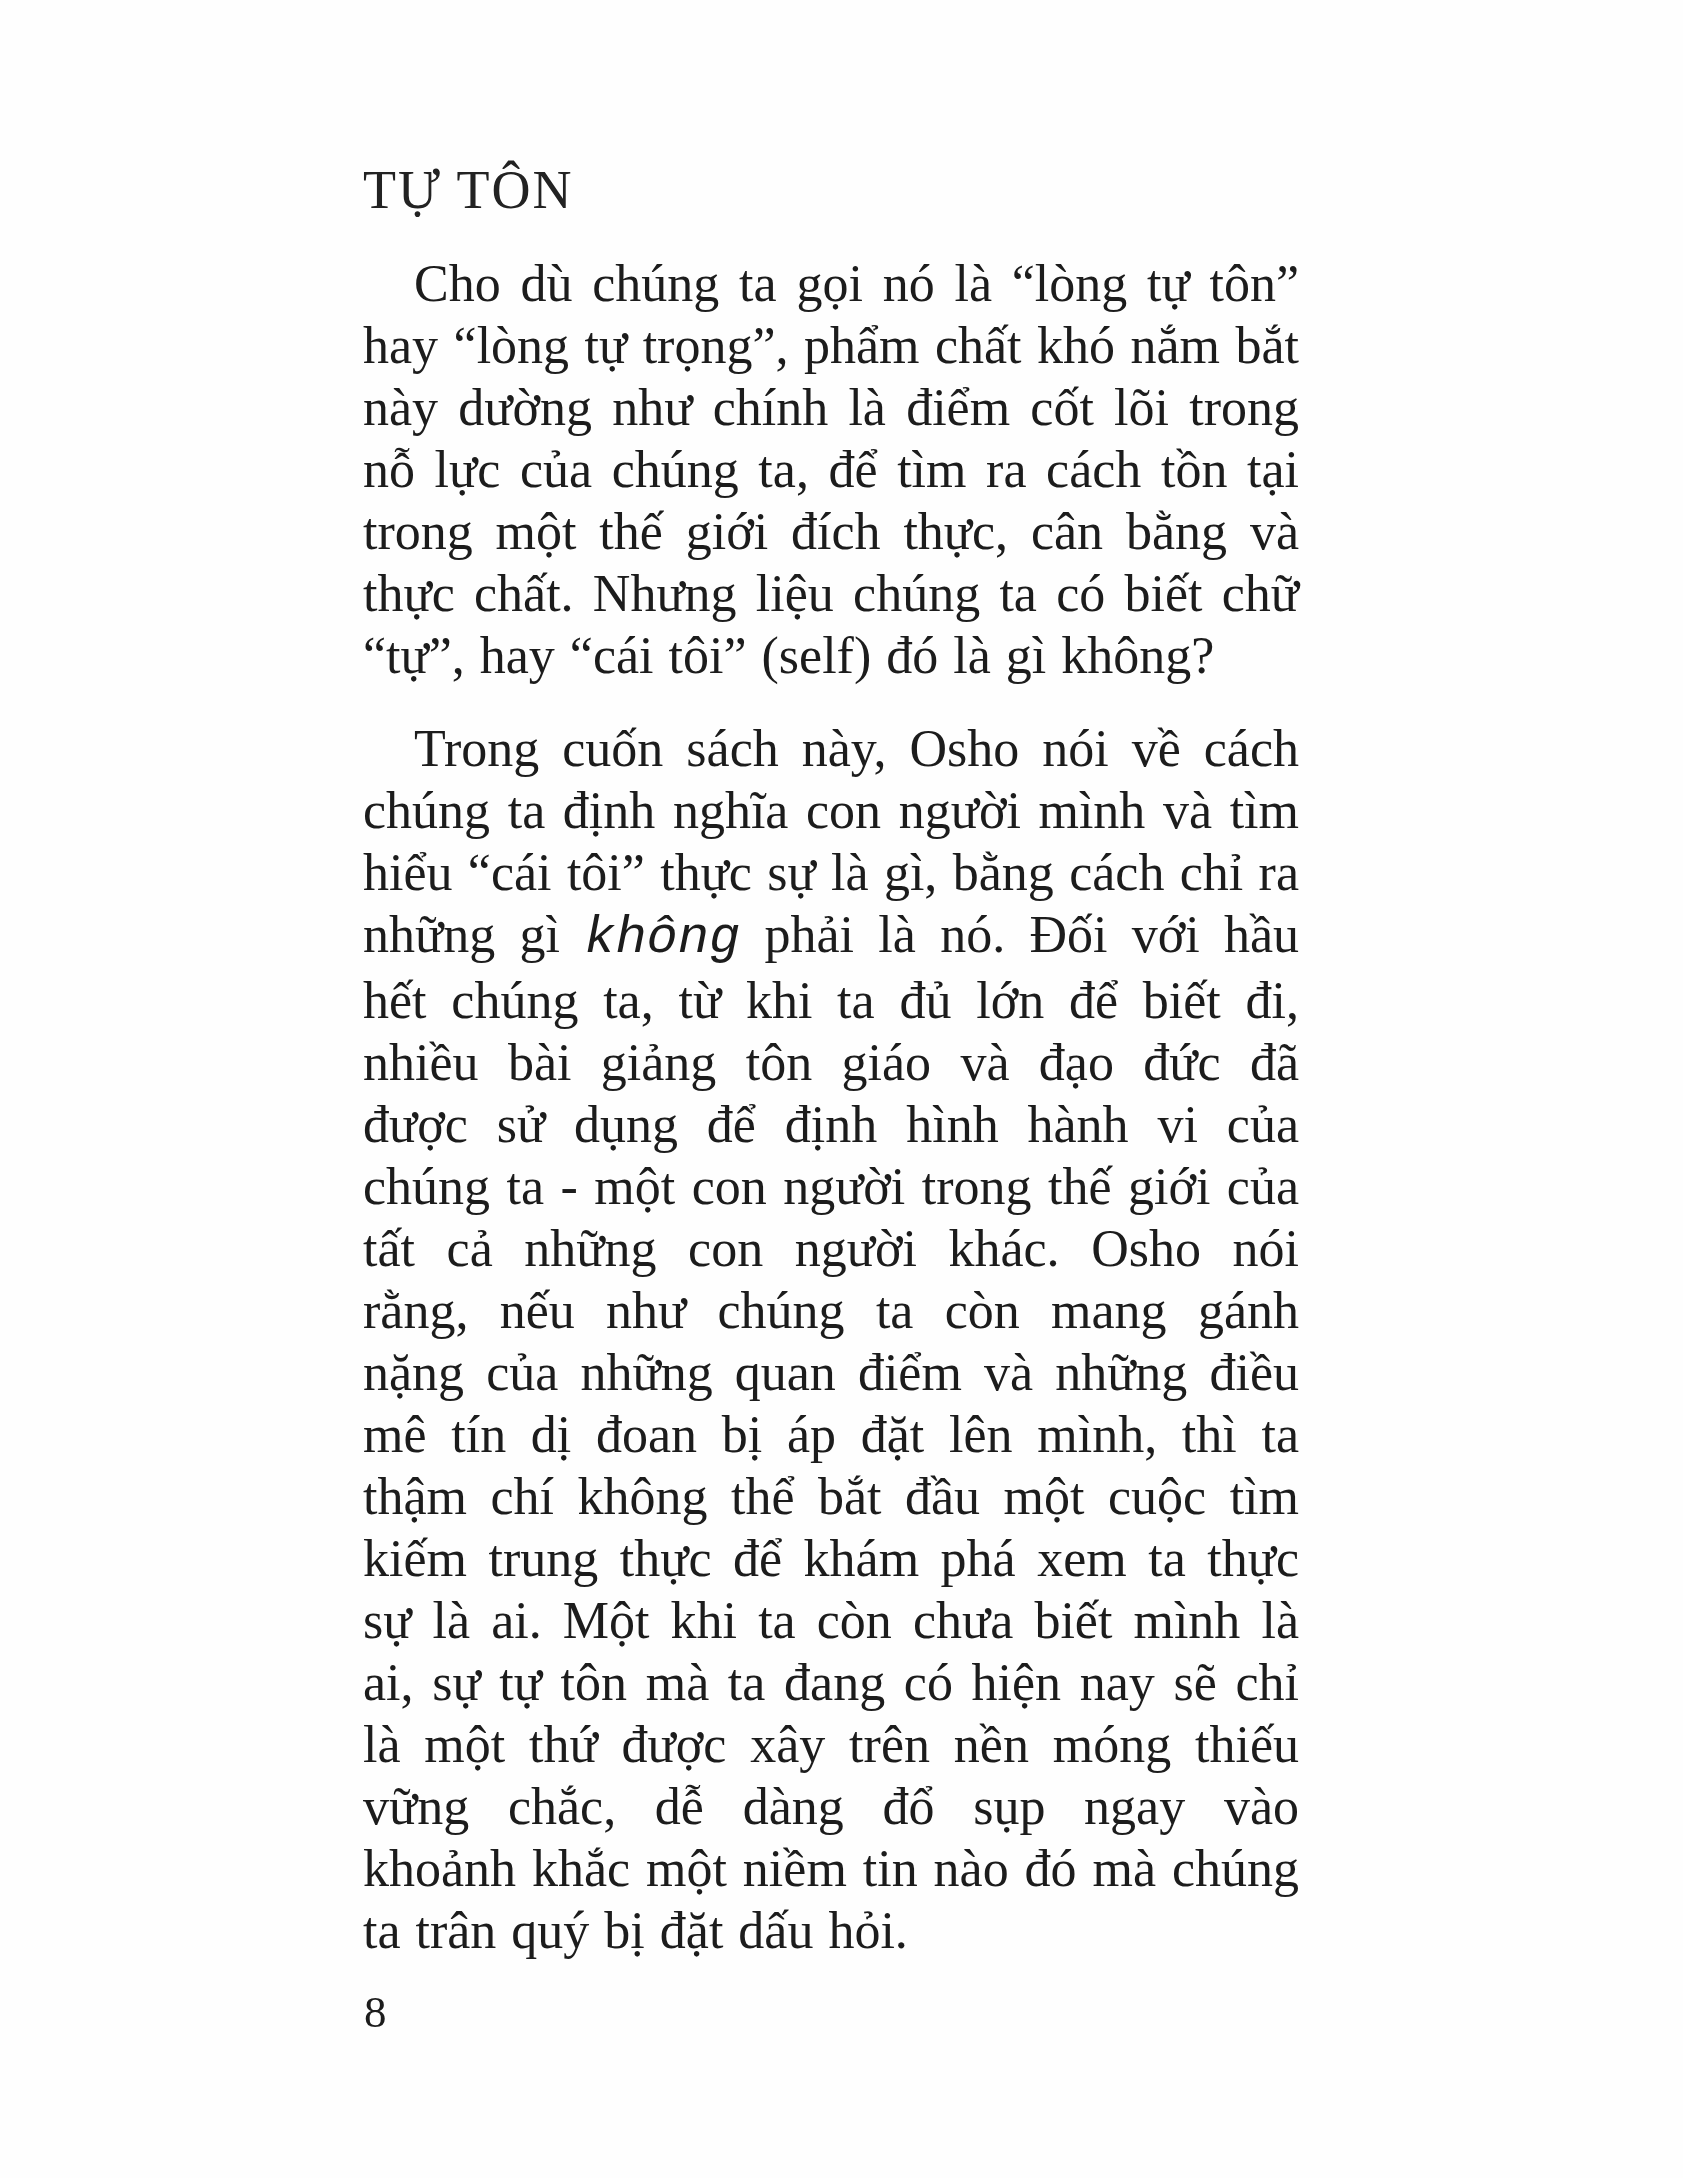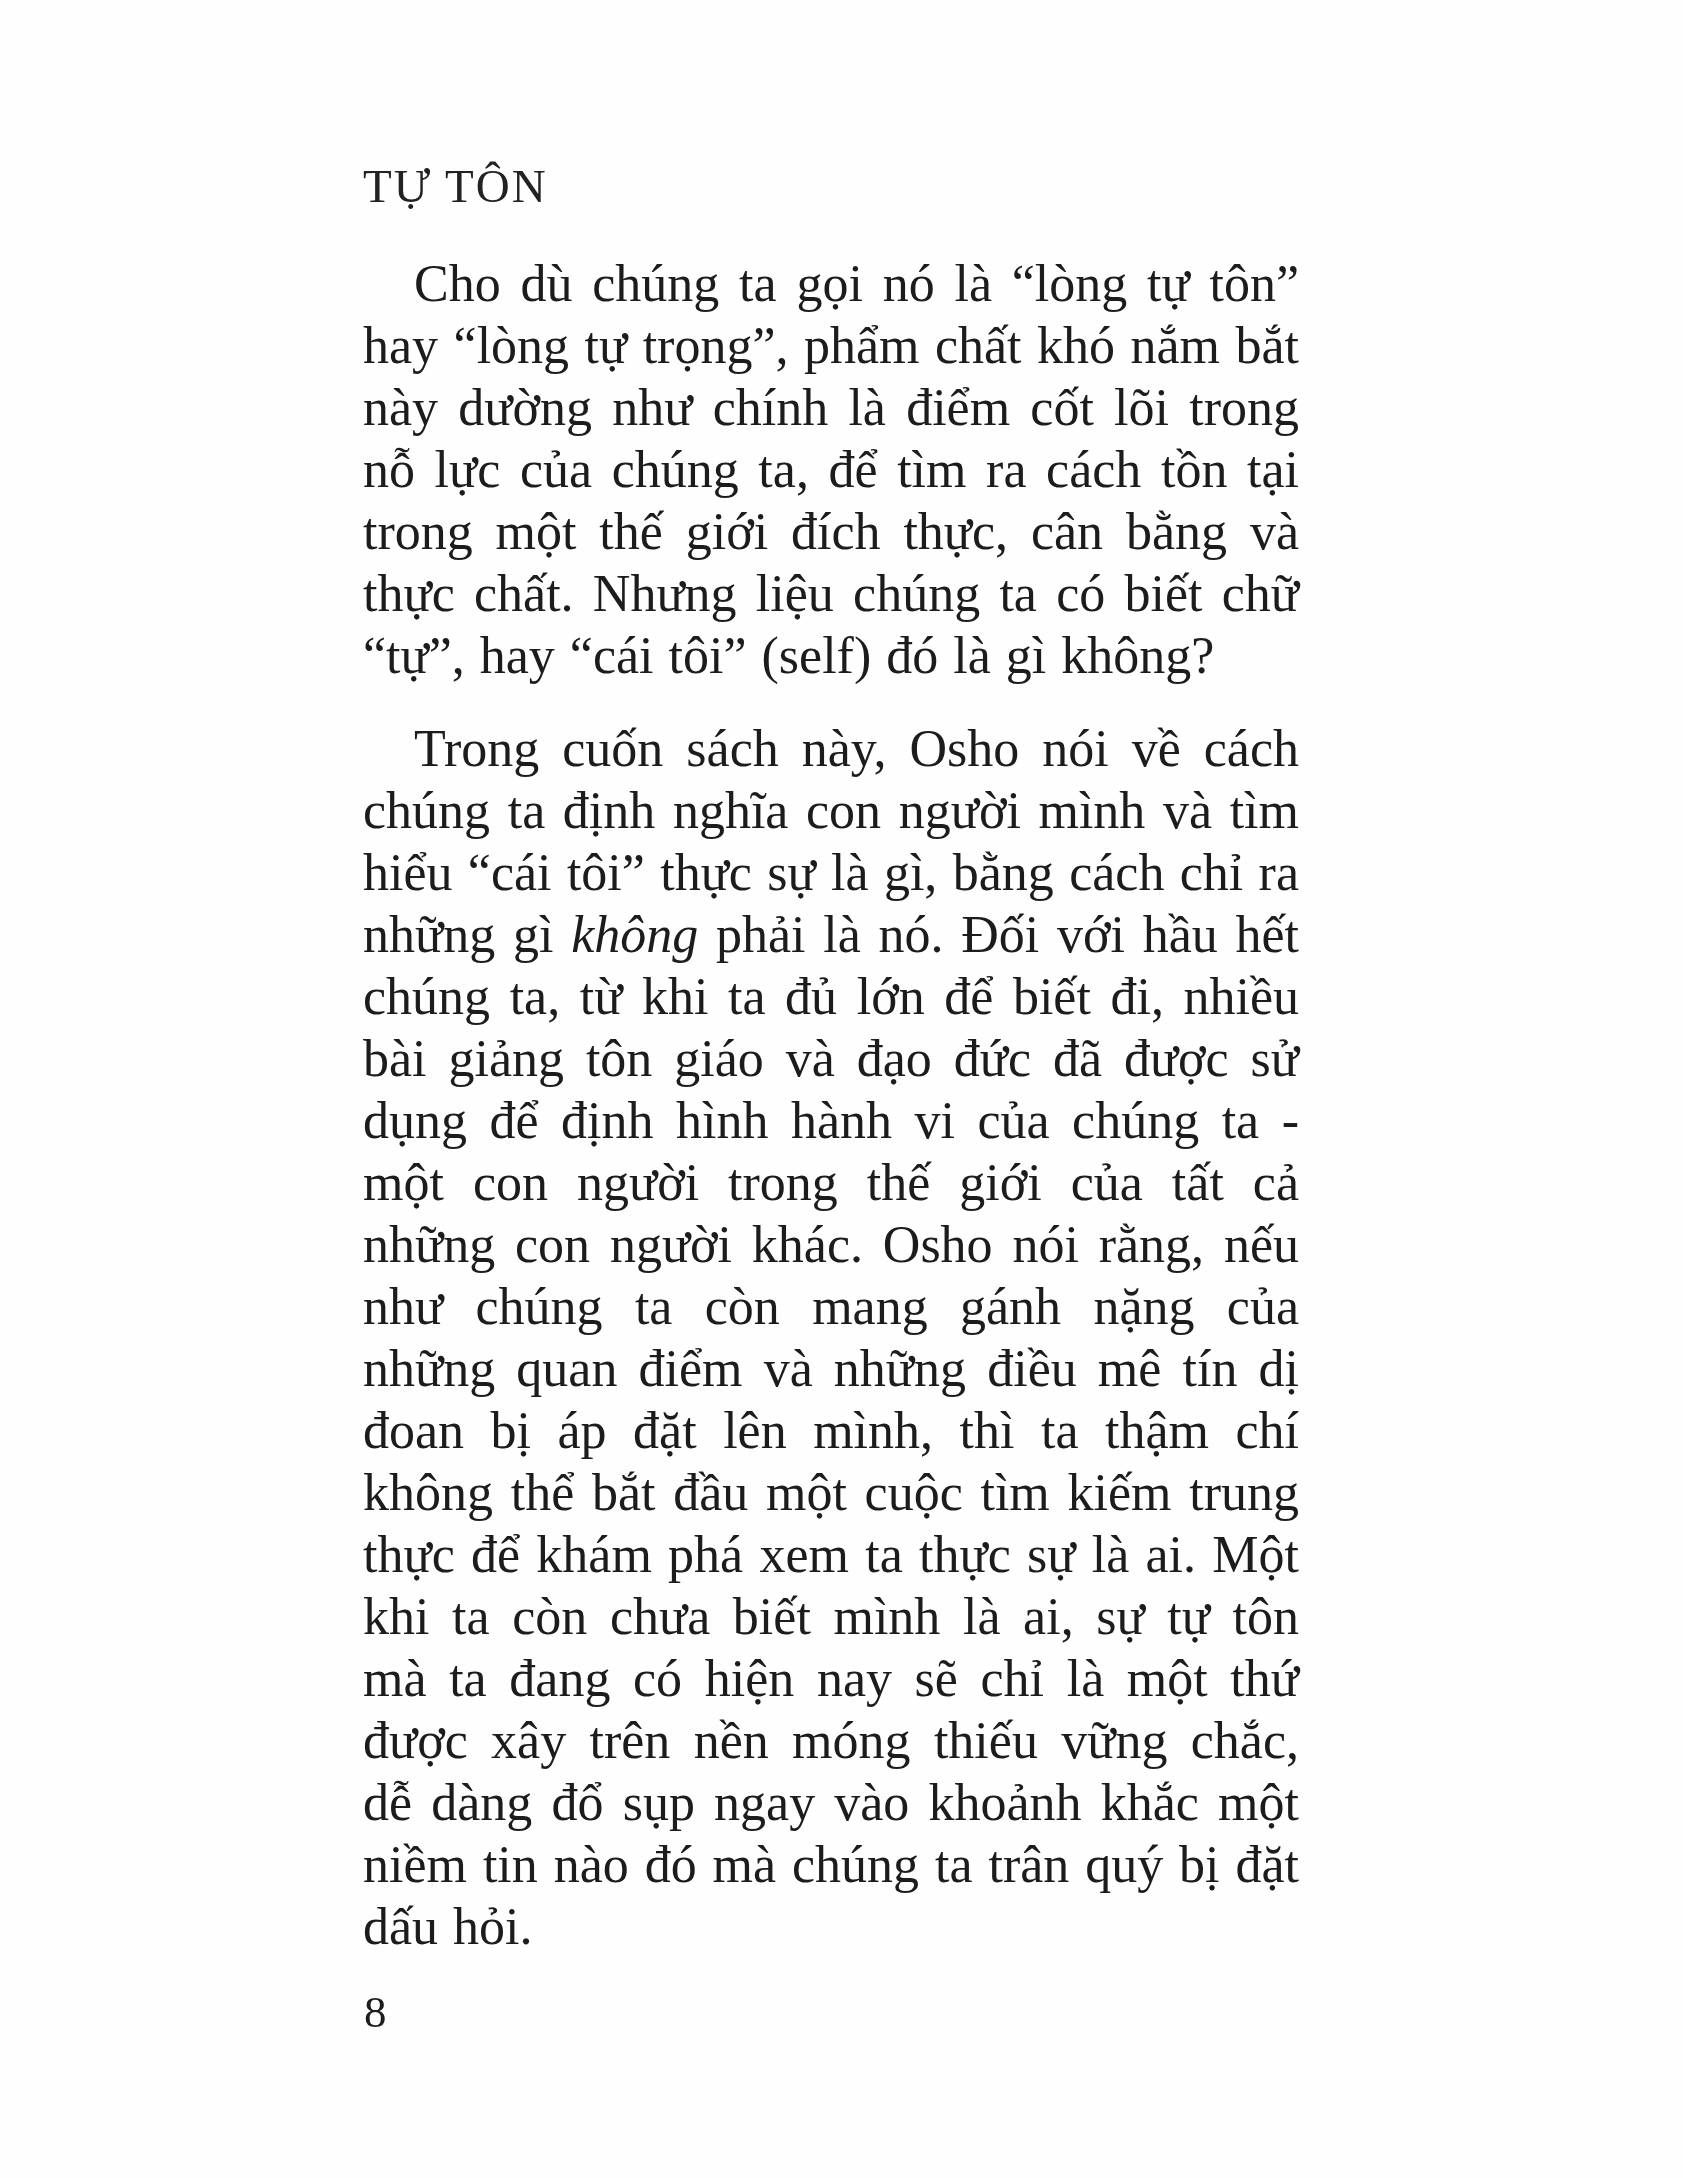--- a/index.html
+++ b/index.html
@@ -13,21 +13,21 @@
     height: 2178px;
     background: #fefefe;
     color: #1c1c1c;
     font-family: "Liberation Serif", serif;
     overflow: hidden;
   }
   .running-header {
     position: absolute;
     left: 363px;
     top: 161px;
-    font-size: 47px;
+    font-size: 54px;
     line-height: 1.1;
     letter-spacing: 2px;
     color: #222222;
     white-space: nowrap;
   }
   .content {
     position: absolute;
     left: 363px;
     top: 253px;
     width: 936px;
@@ -39,20 +39,21 @@
     text-align: justify;
     text-indent: 51px;
     color: #1c1c1c;
     word-spacing: 2px;
   }
   .body-para + .body-para {
     margin-top: 31px;
   }
   .italic-word {
     font-style: italic;
+    font-family: Liberation Mono, monospace;
   }
   .page-number {
     position: absolute;
     left: 364px;
     top: 1986px;
     font-size: 45px;
     color: #1c1c1c;
   }
 </style>
 </head>

